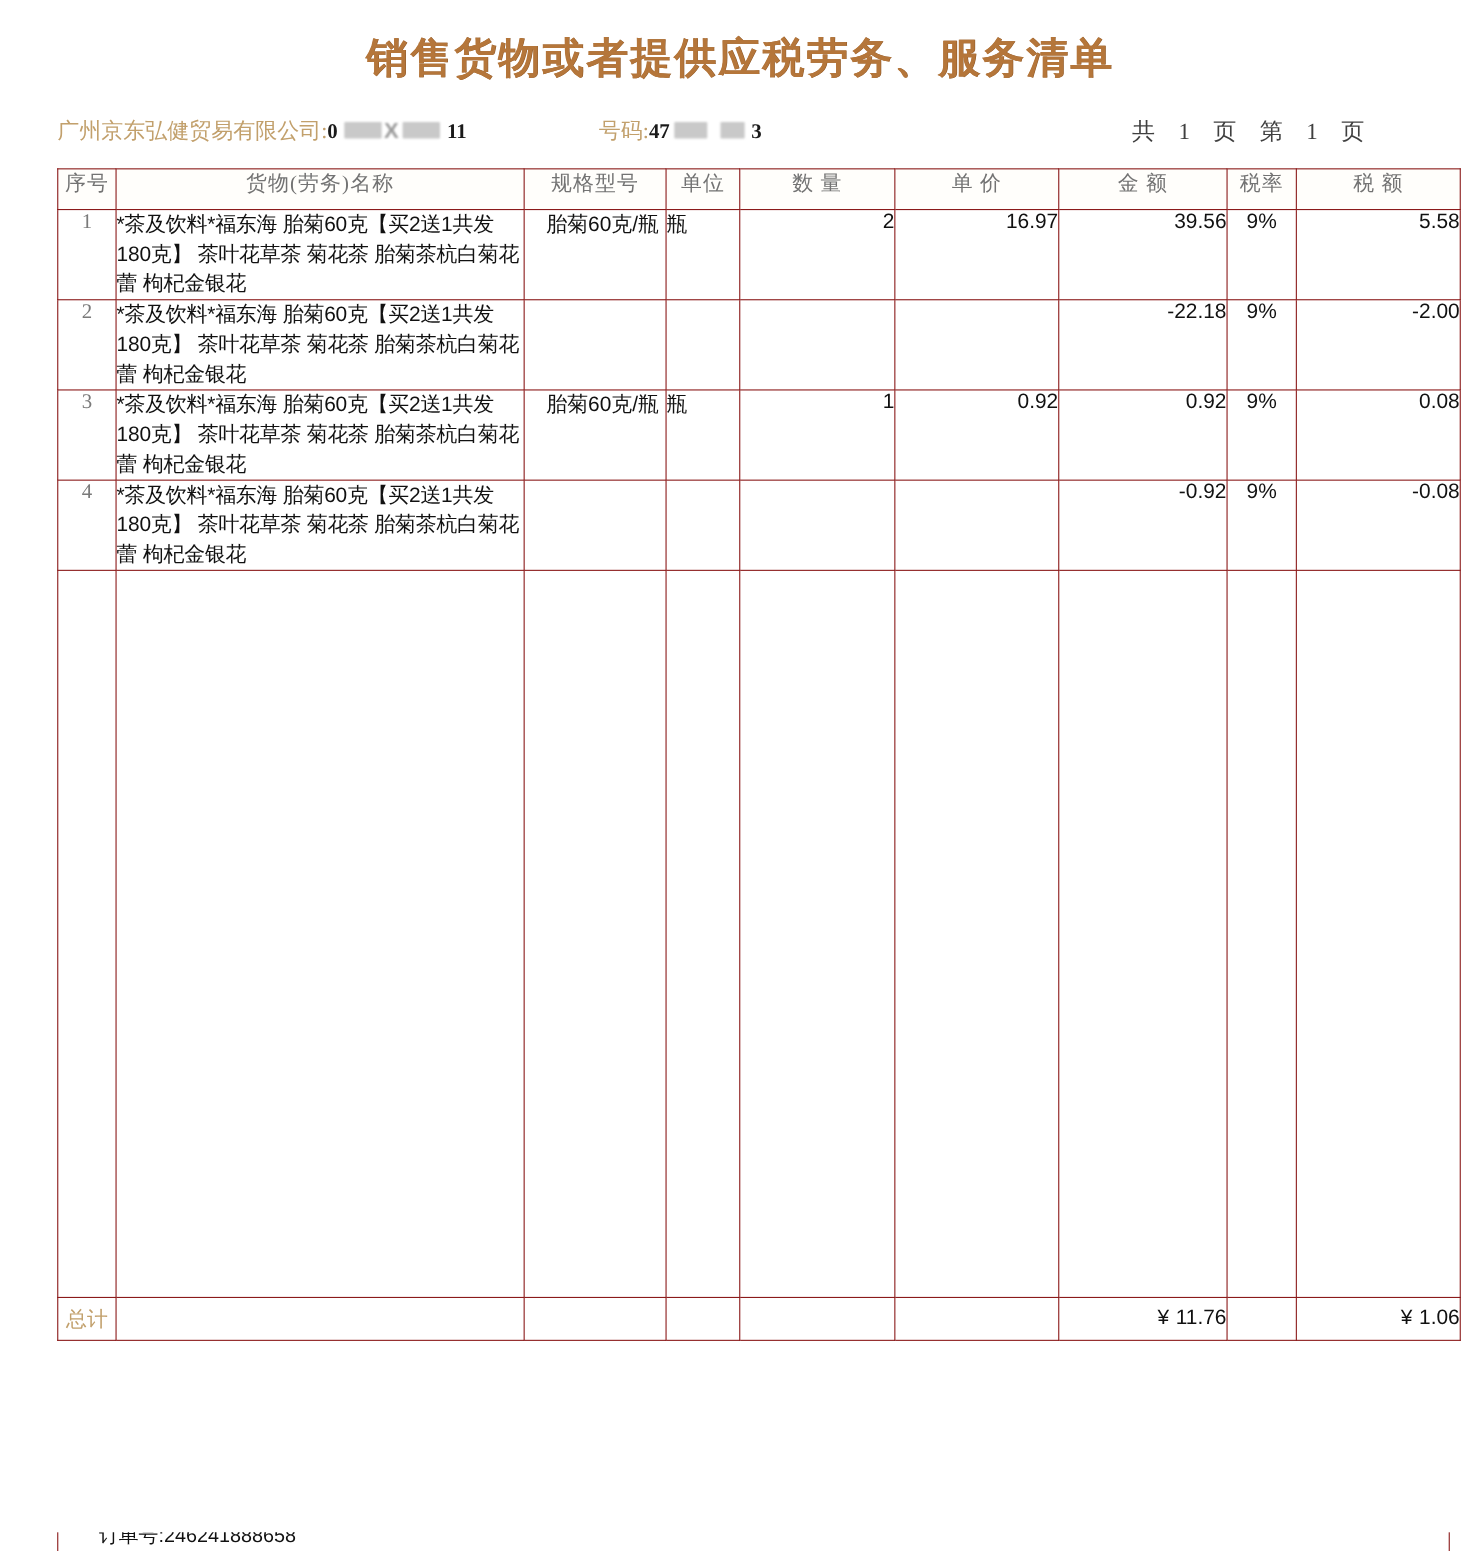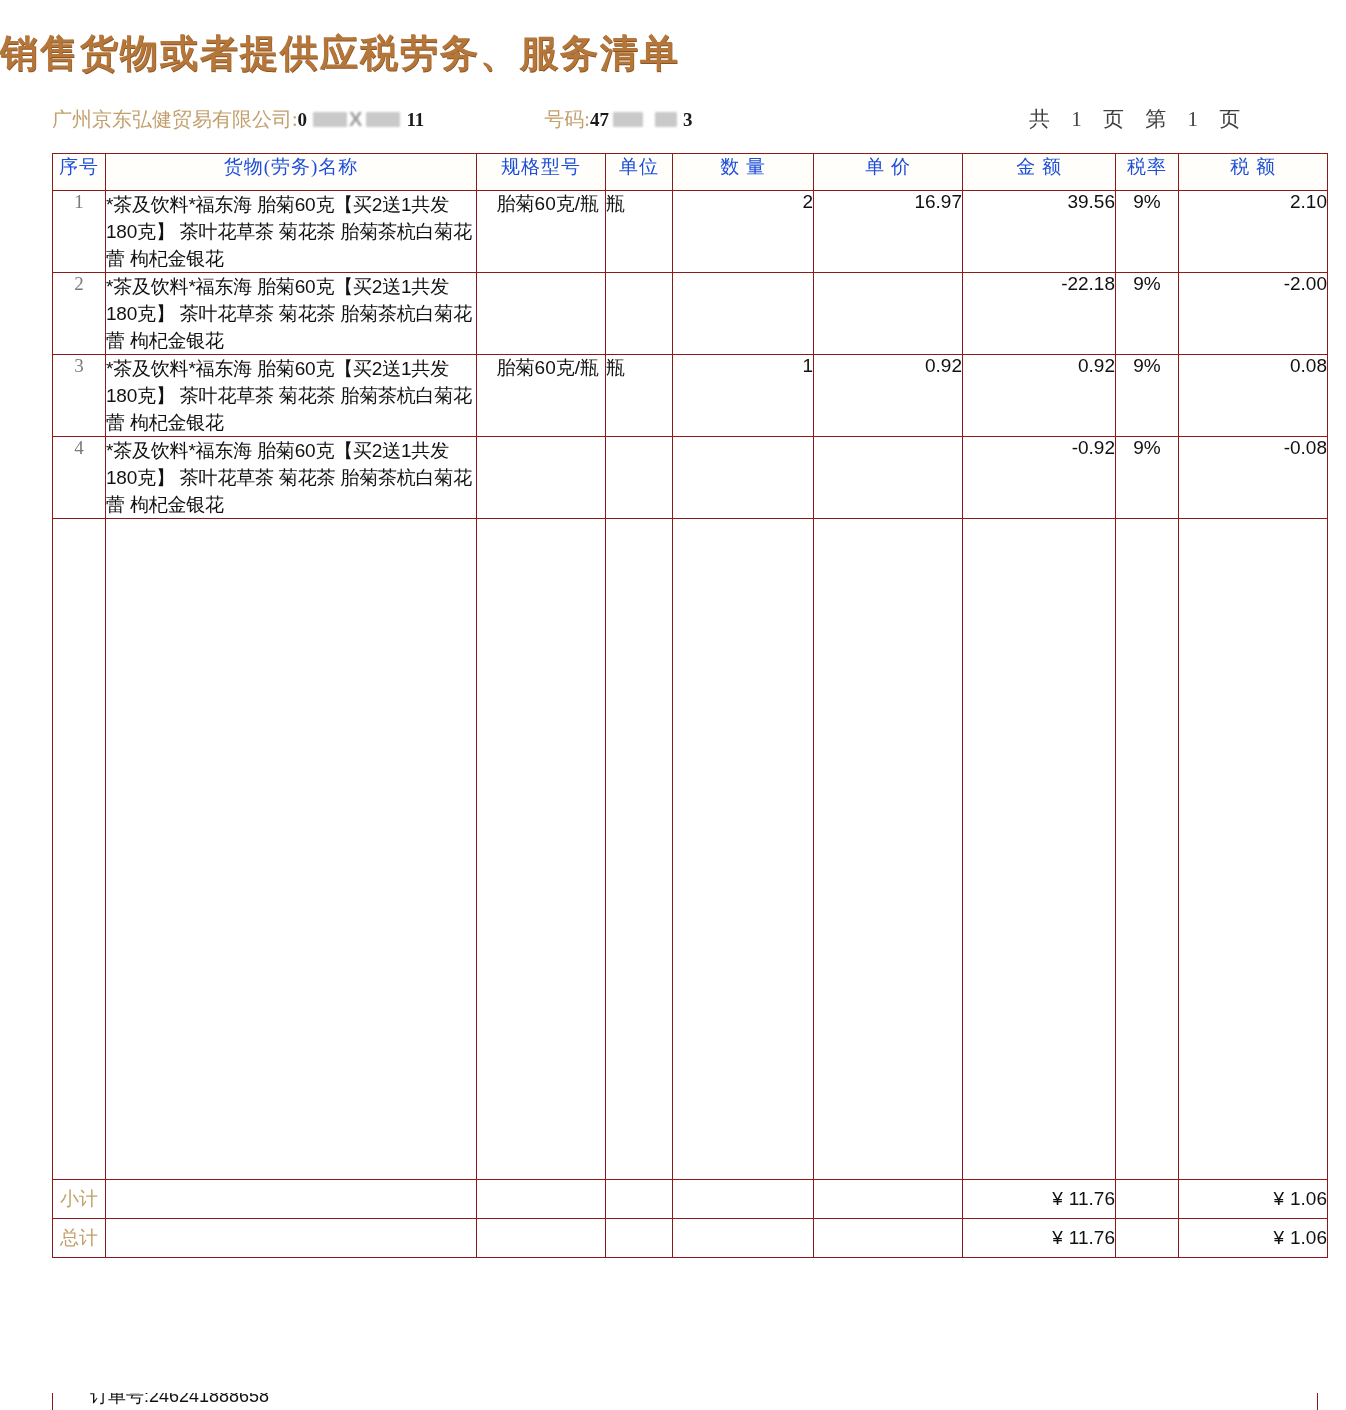--- a/index.html
+++ b/index.html
@@ -11,20 +11,21 @@
     width: 1346px;
     height: 1410px;
     font-family: "Liberation Serif", "DejaVu Serif", serif;
     color: #222;
     position: relative;
     overflow: hidden;
   }
 
   
   .doc-title {
+    text-align: center;
     font-family: "Liberation Serif", "DejaVu Serif", serif;
     font-weight: bold;
     font-size: 38px;
     letter-spacing: 2px;
     color: #b5763a;
     margin: 0;
     padding-top: 30px;
     line-height: 1.25;
     text-shadow: 0.5px 0.5px 0 #8a5526;
   }
@@ -98,21 +99,21 @@
     table-layout: fixed;
   }
   table.listing td, table.listing th {
     border: 1.6px solid #8b1a1a;
     padding: 0;
     vertical-align: top;
   }
   thead th {
     height: 36px;
     font-weight: normal;
-    color: #1d4ed8;
+    color: #737373;
     font-size: 19px;
     text-align: center;
     letter-spacing: 1px;
     background: #fffefb;
     vertical-align: middle;
   }
   .c-seq   { width: 52px; }
   .c-name  { width: 370px; }
   .c-spec  { width: 128px; }
   .c-unit  { width: 66px; }
@@ -248,21 +249,21 @@
 
       <tr>
         <td class="seq">1</td>
         <td class="name">*茶及饮料*福东海 胎菊60克【买2送1共发180克】 茶叶花草茶 菊花茶 胎菊茶杭白菊花蕾 枸杞金银花</td>
         <td class="spec"><span>胎菊60克/瓶</span></td>
         <td class="unit">瓶</td>
         <td class="num">2</td>
         <td class="num">16.97</td>
         <td class="num">39.56</td>
         <td class="rate">9%</td>
-        <td class="num">2.10</td>
+        <td class="num">5.58</td>
       </tr>
 
       <tr>
         <td class="seq">2</td>
         <td class="name">*茶及饮料*福东海 胎菊60克【买2送1共发180克】 茶叶花草茶 菊花茶 胎菊茶杭白菊花蕾 枸杞金银花</td>
         <td class="spec"><span></span></td>
         <td class="unit"></td>
         <td class="num"></td>
         <td class="num"></td>
         <td class="num">-22.18</td>
@@ -299,31 +300,20 @@
         <td></td>
         <td></td>
         <td></td>
         <td></td>
         <td></td>
         <td></td>
         <td></td>
         <td></td>
       </tr>
 
-      <tr class="totals">
-        <td class="tot-label first">小计</td>
-        <td class="tot-blank"></td>
-        <td class="tot-blank"></td>
-        <td class="tot-blank"></td>
-        <td class="tot-blank"></td>
-        <td class="tot-blank"></td>
-        <td class="tot-num"><span class="yen">¥</span><span>11.76</span></td>
-        <td class="tot-blank"></td>
-        <td class="tot-num"><span class="yen">¥</span><span>1.06</span></td>
-      </tr>
 
       <tr class="totals">
         <td class="tot-label">总计</td>
         <td class="tot-blank"></td>
         <td class="tot-blank"></td>
         <td class="tot-blank"></td>
         <td class="tot-blank"></td>
         <td class="tot-blank"></td>
         <td class="tot-num"><span class="yen">¥</span><span>11.76</span></td>
         <td class="tot-blank"></td>

